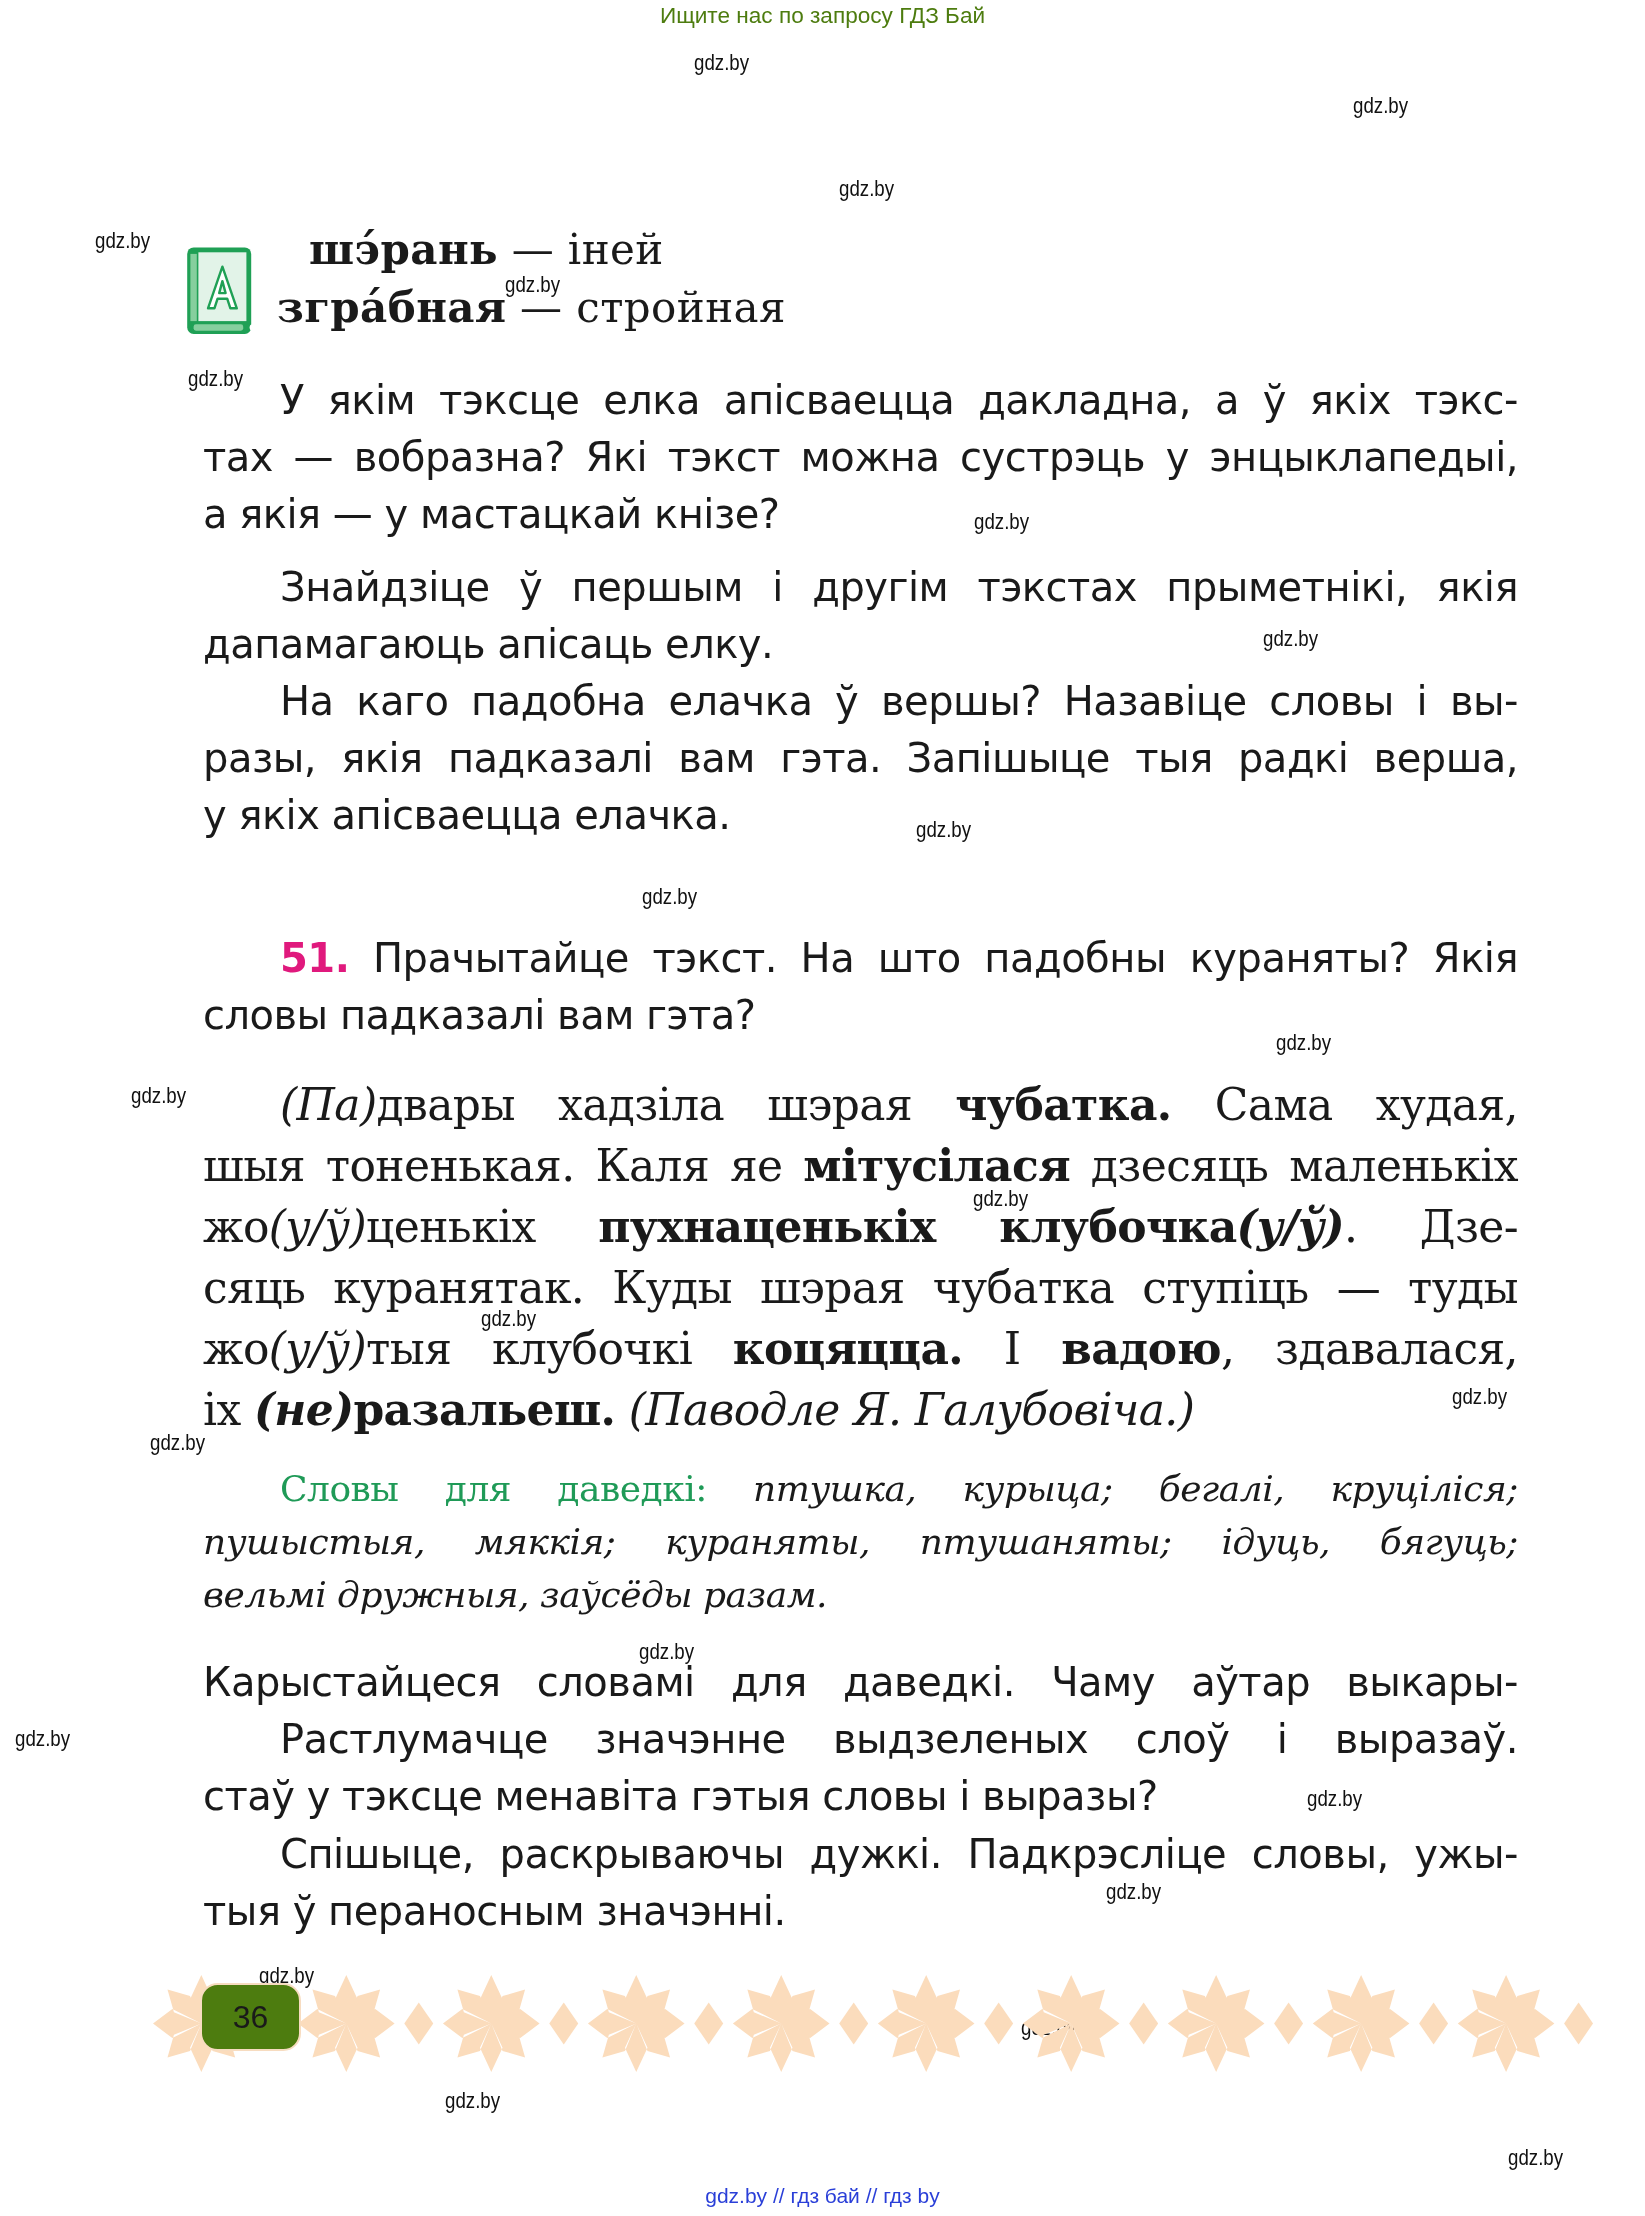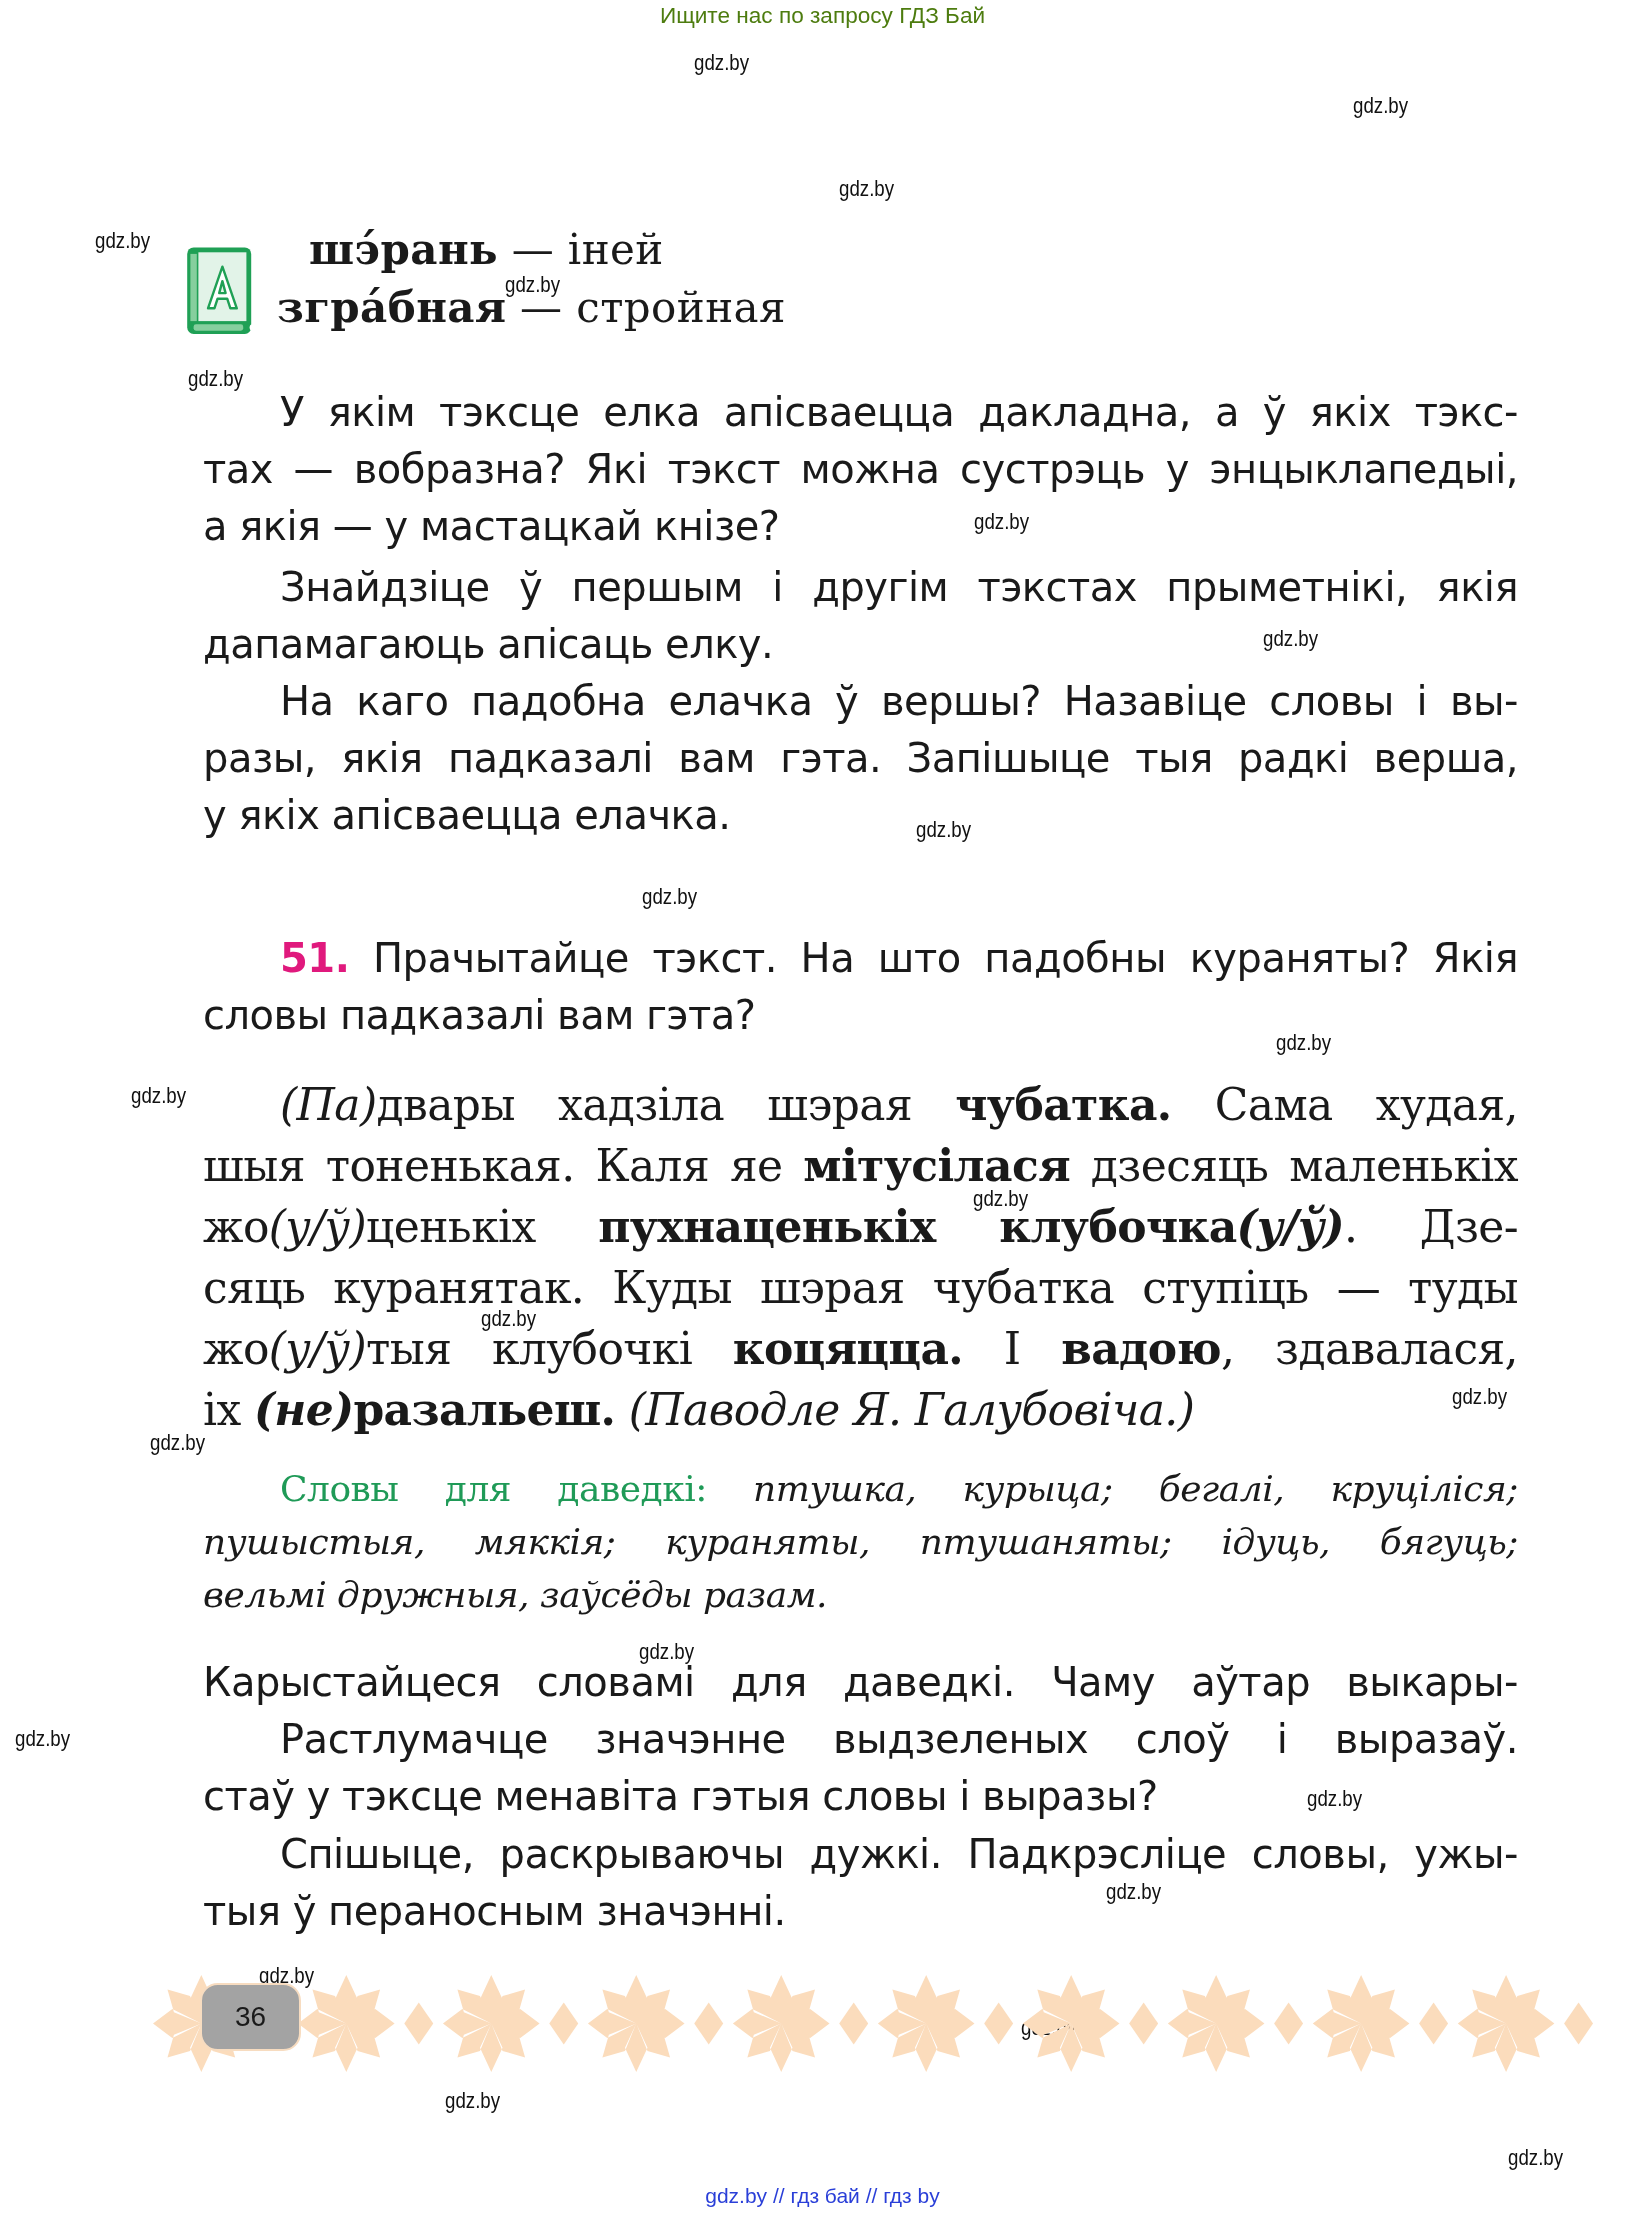--- a/index.html
+++ b/index.html
@@ -50,22 +50,22 @@
     font-family: "DejaVu Serif", serif; font-size: 36px; line-height: 53px;
     color: #1a1a1a; letter-spacing: -0.5px;
   }
   .ref .line { display: block; white-space: nowrap; text-align-last: justify; }
   .ref .line.last { text-align-last: left; }
   .ref .label { color: #1f9a57; font-style: normal; }
   .ref i { font-style: italic; }
   .footer-strip { position: absolute; left: 153px; top: 1975px; width: 1490px; height: 97px; }
   .page-badge {
     position: absolute; left: 200px; top: 1983px; width: 97px; height: 64px;
-    background: #a3a3a3; border: 2.4px solid #f7dcc0; border-radius: 17.7px;
-    font-family: "Liberation Sans", sans-serif; font-size: 28px; color: #1a1a1a;
+    background: #4d7c0f; border: 2.4px solid #f7dcc0; border-radius: 17.7px;
+    font-family: "Liberation Sans", sans-serif; font-size: 32px; color: #1a1a1a;
     display: flex; align-items: center; justify-content: center;
   }
 </style>
 </head>
 <body>
 
 <div class="top-banner">Ищите нас по запросу ГДЗ Бай</div>
 
 <div id="wm-layer">
     <div class="wm" style="left: 694px; top: 50px;">gdz.by</div>
@@ -103,21 +103,21 @@
   <path d="M48 28 L66 80 L58 80 L54 68 L42 68 L38 80 L30 80 Z M44 61 L52 61 L48 46 Z" fill="#fff" stroke="#1fa055" stroke-width="3" stroke-linejoin="round"></path>
 </svg>
 
 <div class="dict-line" style="top: 225px; margin-left: 32px;">
   <b>шэ́рань</b><span> — </span><span>іней</span>
 </div>
 <div class="dict-line" style="top: 283px;">
   <b>згра́бная</b><span> — </span><span>стройная</span>
 </div>
 
-<div class="para" style="top: 384px;">
+<div class="para" style="top: 372px;">
   <span class="line indent">У якім тэксце елка апісваецца дакладна, а ў якіх тэкс-</span>
   <span class="line">тах — вобразна? Які тэкст можна сустрэць у энцыклапедыі,</span>
   <span class="line last">а якія — у мастацкай кнізе?</span>
 </div>
 
 <div class="para" style="top: 559px;">
   <span class="line indent">Знайдзіце ў першым і другім тэкстах прыметнікі, якія</span>
   <span class="line last">дапамагаюць апісаць елку.</span>
 </div>
 

